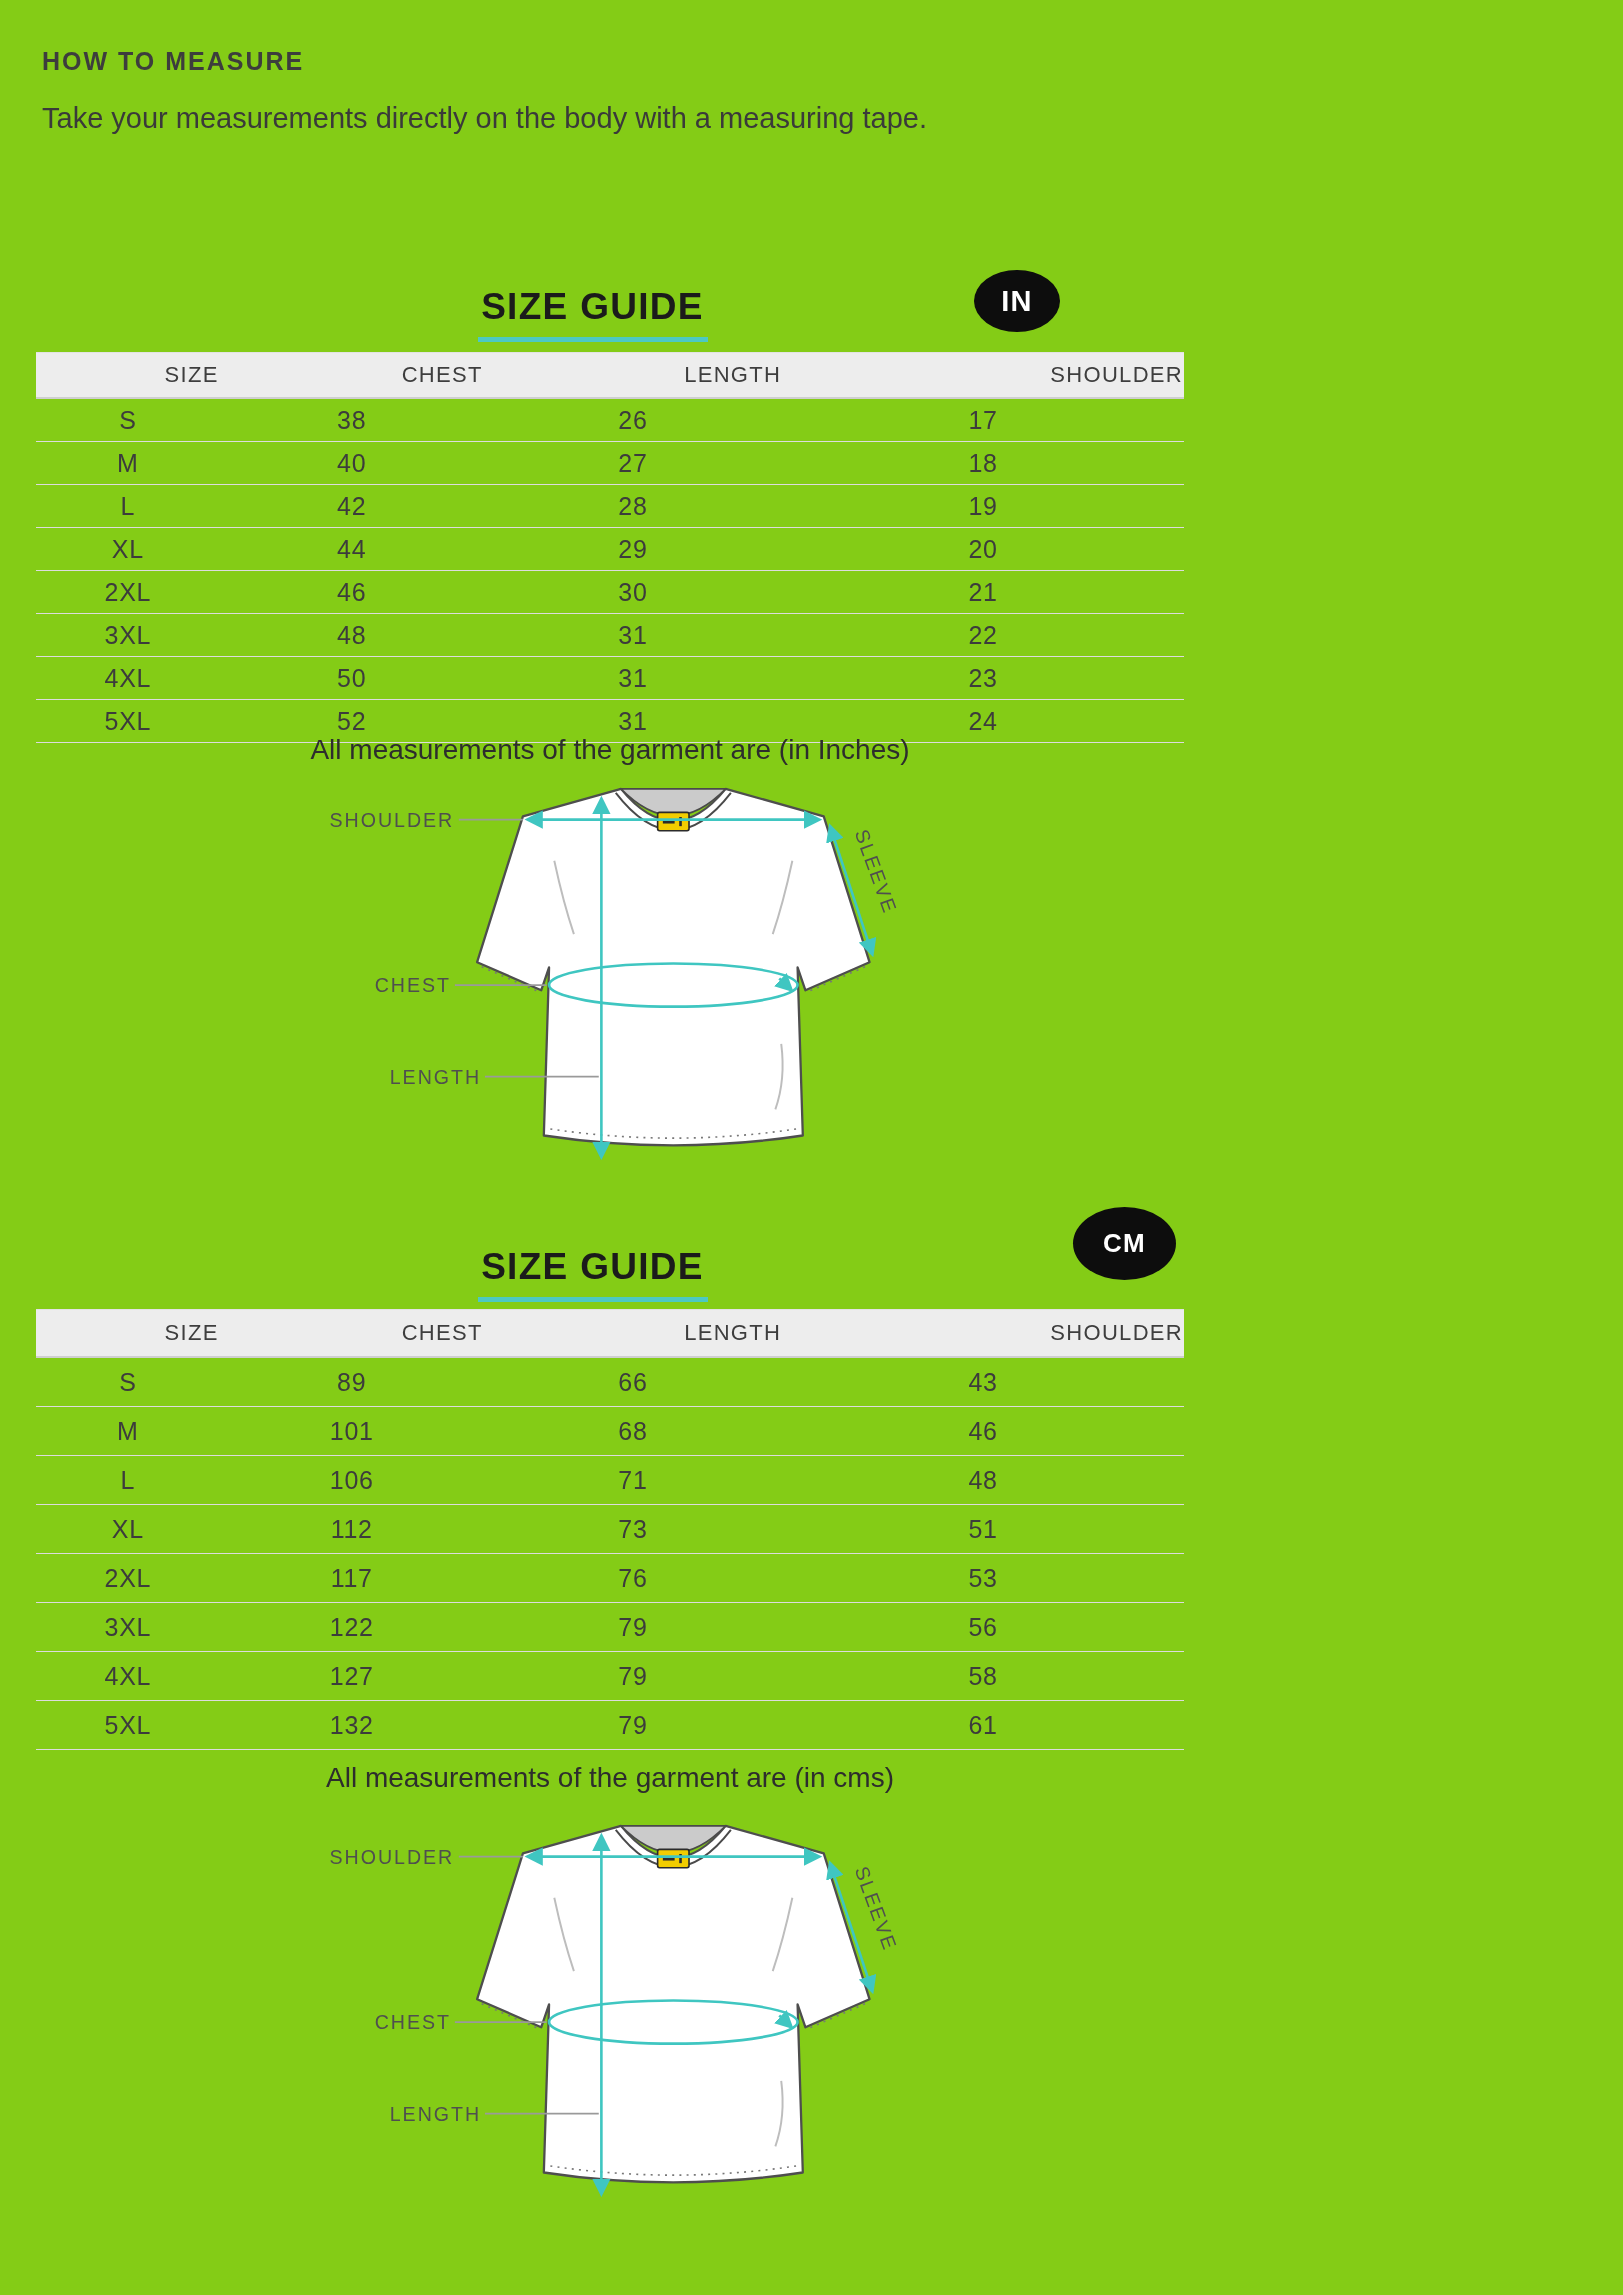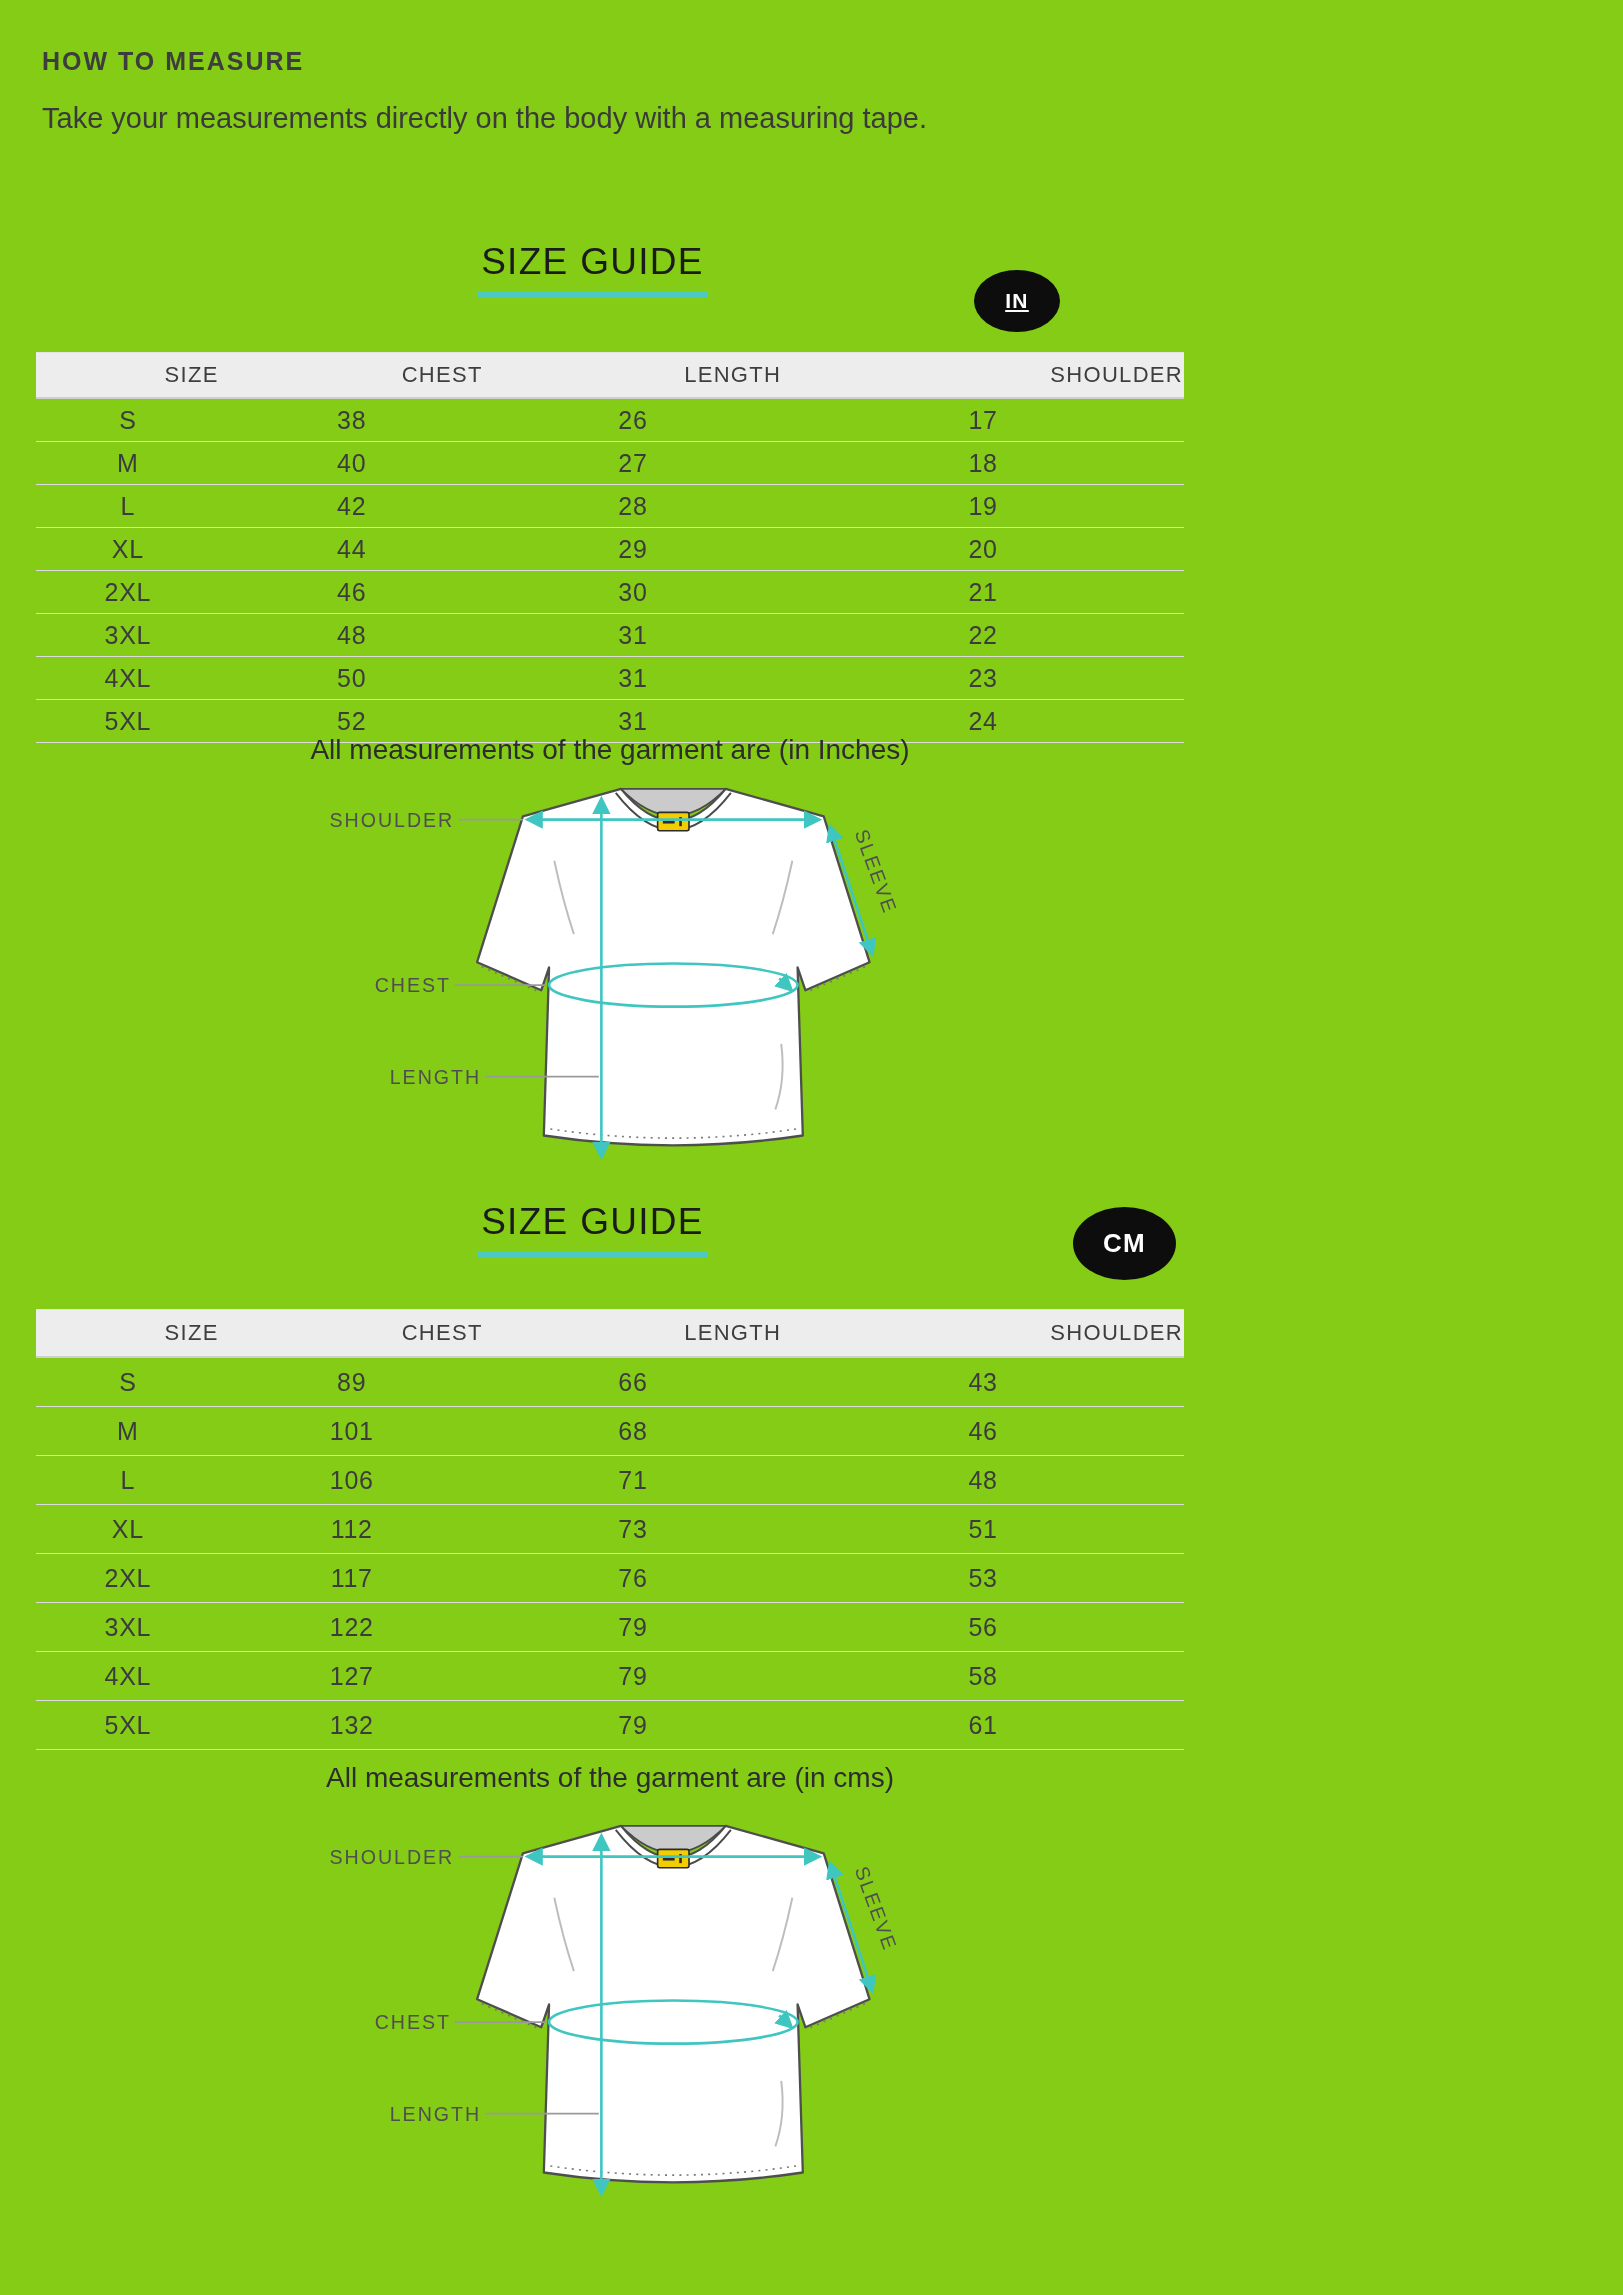--- a/index.html
+++ b/index.html
@@ -5,26 +5,26 @@
   html,body{margin:0;padding:0;background:#ffffff;}
   .page{position:relative;width:1623px;height:2295px;background:#84cc16;overflow:hidden;
         font-family:"Liberation Sans",sans-serif;color:#3c3c3c;}
 
   .h1{position:absolute;left:42px;top:47px;font-size:25px;font-weight:700;
       letter-spacing:2px;color:#3d3d3d;white-space:nowrap;}
   .intro{position:absolute;left:42px;top:102px;font-size:29px;font-weight:400;
       letter-spacing:0px;color:#3a3a3a;white-space:nowrap;}
 
   .guide-title{position:absolute;width:281px;text-align:center;font-size:37px;
-      font-weight:400;letter-spacing:1.3px;color:#1b1b1b;white-space:nowrap;}
+      font-weight:700;letter-spacing:1.3px;color:#1b1b1b;white-space:nowrap;margin-top:45px;}
   .guide-title .rule{margin:9.2px auto 0;width:230px;height:4.6px;background:#4cc9c3;}
 
   .unit-badge{position:absolute;display:flex;align-items:center;justify-content:center;
       background:#0d0d0d;color:#fff;border-radius:50%;font-weight:700;letter-spacing:1.3px;}
-  .badge-in{left:974px;top:270px;width:86px;height:62px;font-size:21px;text-decoration:underline;}
+  .badge-in{left:974px;top:270px;width:86px;height:62px;font-size:29px;}
   .badge-cm{left:1073px;top:1207px;width:103px;height:73px;font-size:26px;}
 
   table.size-table{position:absolute;left:36px;width:1148px;border-collapse:collapse;
       table-layout:fixed;}
   table.size-table th{background:#ededed;font-size:22px;font-weight:400;color:#3e3e3e;
       letter-spacing:1.3px;border-top:1.3px solid #e3e3e3;border-bottom:2px solid #cfcfcf;}
   table.size-table td{font-size:25px;font-weight:400;color:#3c3c3c;letter-spacing:0.7px;
       text-align:center;border-bottom:1.3px solid #dcdcdc;}
   #table-in{top:352px;}
   #table-in th{height:42px;}

